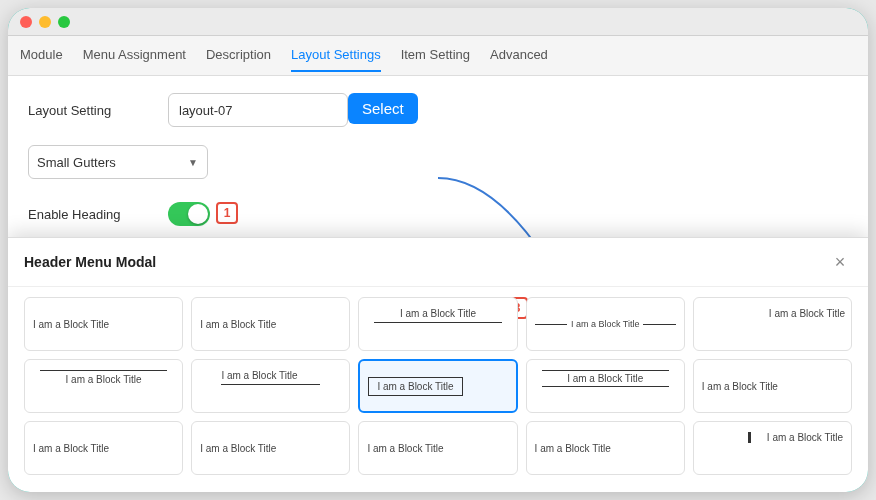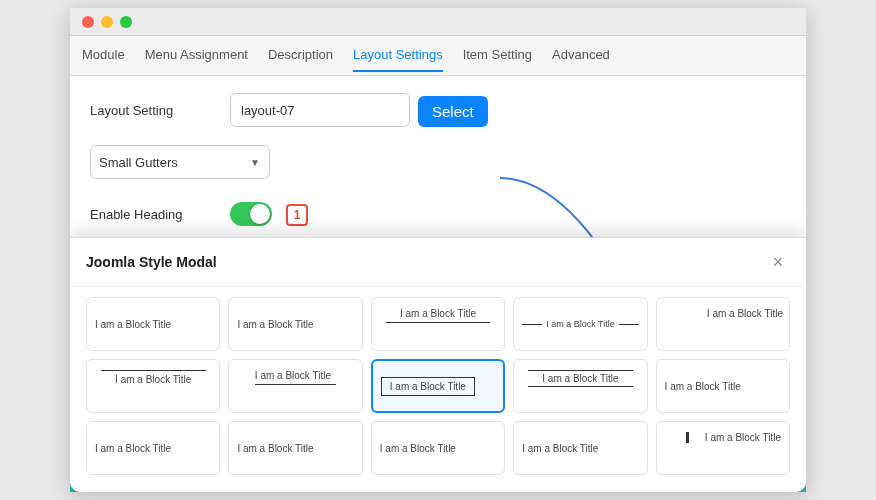--- a/index.html
+++ b/index.html
@@ -7,24 +7,24 @@
       font-family: -apple-system, BlinkMacSystemFont, 'Segoe UI', sans-serif;
       background: #e8e8e8;
       width: 876px;
       height: 500px;
       overflow: hidden;
       display: flex;
       align-items: center;
       justify-content: center;
     }
     .window {
-      width: 736px;
+      width: 860px;
       height: 484px;
       background: #14b8a6;
-      border-radius: 0;
+      border-radius: 22px;
       box-shadow: 0 4px 20px rgba(0,0,0,0.2);
       overflow: hidden;
       position: relative;
     }
     
     .title-bar {
       height: 28px;
       background: #ebebeb;
       border-bottom: 1px solid #d0d0d0;
       display: flex;
@@ -72,22 +72,21 @@
       min-height: 36px;
     }
     .form-label {
       width: 140px;
       font-size: 13px;
       color: #333;
       flex-shrink: 0;
     }
     .form-control {
       display: flex;
-      align-items: flex-end;
-      gap: 8px;
+      align-items: flex-start;
     }
     .text-input {
       height: 34px;
       border: 1px solid #ccc;
       border-radius: 6px;
       padding: 0 10px;
       font-size: 13px;
       color: #333;
       background: #fff;
       width: 180px;
@@ -336,21 +335,21 @@
     <defs>
       <marker id="arrowhead" markerWidth="10" markerHeight="7" refX="10" refY="3.5" orient="auto">
         <polygon points="0 0, 10 3.5, 0 7" fill="#3a7bd5"></polygon>
       </marker>
     </defs>
     <path d="M 60 10 Q 120 10 180 110" stroke="#3a7bd5" stroke-width="2" fill="none" marker-end="url(#arrowhead)"></path>
   </svg>
 
   <div class="modal">
     <div class="modal-header">
-      <span class="modal-title">Joomla Style Modal</span>
+      <span class="modal-title">Header Menu Modal</span>
       <button class="modal-close">×</button>
     </div>
     <div class="modal-body" style="position:relative;">
       <div class="annotation-3">3</div>
 
       <div class="style-row">
         <div class="style-card">
           <span class="style-card-title">I am a Block Title</span>
         </div>
         <div class="style-card">

